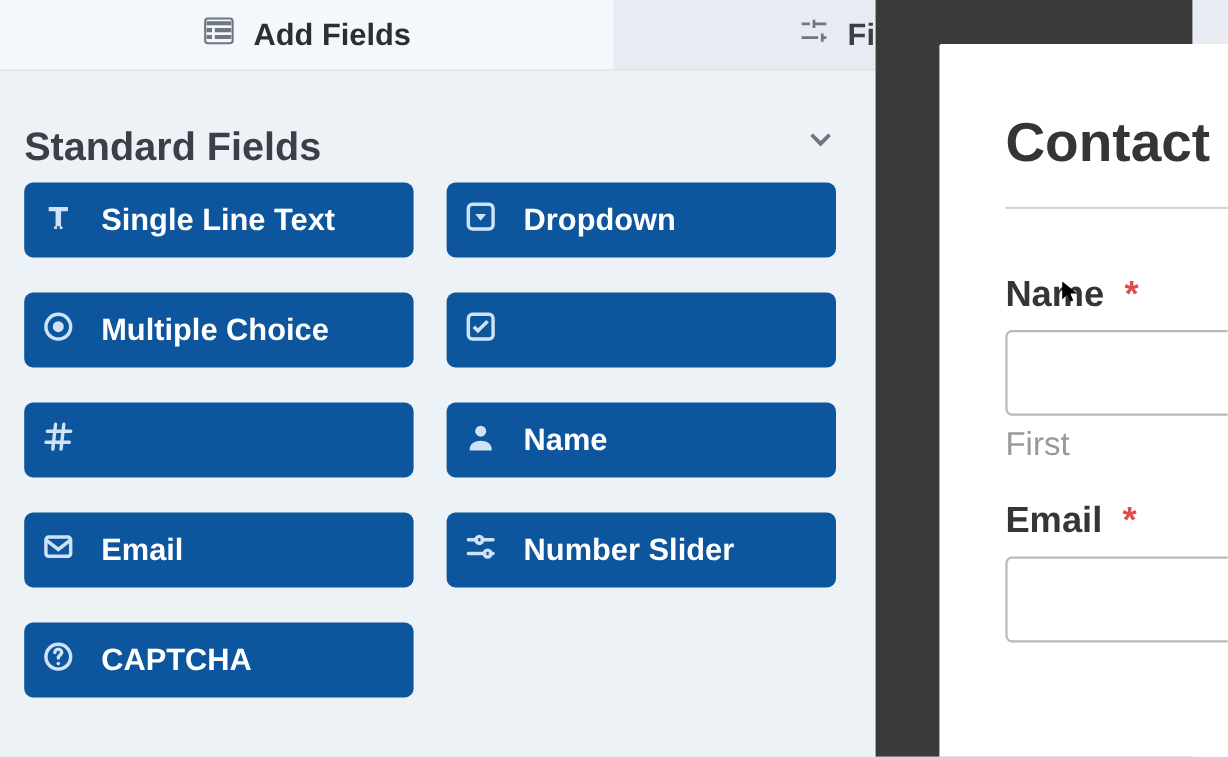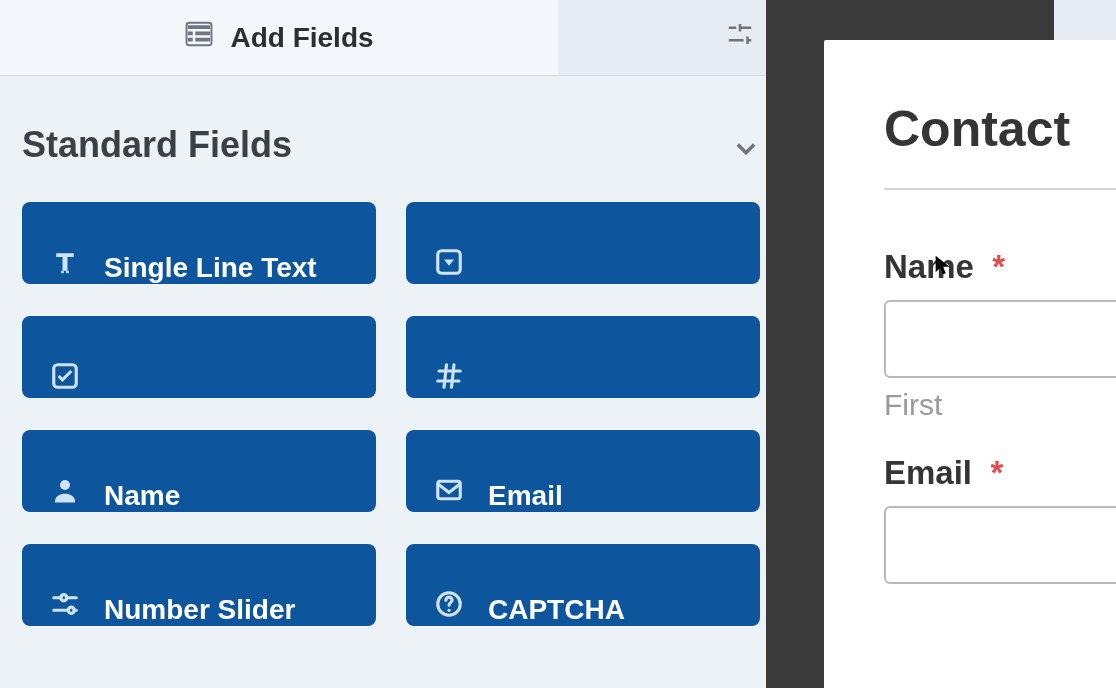--- a/index.html
+++ b/index.html
@@ -6,21 +6,21 @@
   body {
     width: 1116px;
     height: 688px;
     overflow: hidden;
     font-family: -apple-system, BlinkMacSystemFont, "Segoe UI", Helvetica, Arial, sans-serif;
     background: #edf2f7;
     position: relative;
   }
   .tabs {
     display: flex;
-    height: 76px;
+    height: 64px;
     border-bottom: 1px solid #d7dde4;
     background: #e6ecf2;
   }
   .tab {
     flex: 1;
     display: flex;
     align-items: center;
     justify-content: center;
     gap: 16px;
     font-size: 28px;
@@ -34,58 +34,58 @@
   }
   .tab svg { width: 30px; height: 30px; fill: #6e7681; }
   .tab.active svg { fill: #6e7681; }
 
   .sidebar {
     width: 782px;
     padding: 24px 22px 0 22px;
   }
   .section-head {
     display: flex;
-    align-items: flex-end;
+    align-items: flex-start;
     justify-content: space-between;
-    margin: 24px 0 36px 0;
+    margin: 24px 0 12px 0;
   }
   .section-title {
     font-size: 36px;
     font-weight: 700;
     color: #3b3f47;
     letter-spacing: 0;
   }
   .chevron {
     width: 28px; height: 28px; stroke: #6e7681; stroke-width: 3; fill: none;
   }
   .field-grid {
     display: grid;
     grid-template-columns: 1fr 1fr;
     gap: 32px 30px;
   }
   .field-btn {
     background: #0d559c;
     color: #ffffff;
     border: none;
     border-radius: 8px;
-    height: 82px;
-    display: flex;
-    align-items: flex-end;
-    padding: 0 28px;
+    height: 68px;
+    display: flex;
+    align-items: center;
+    padding: 0 16px;
     gap: 24px;
     font-size: 28px;
     font-weight: 600;
     cursor: pointer;
     text-align: left;
   }
   .field-btn svg { width: 30px; height: 30px; fill: #cfe3f6; flex: 0 0 30px; }
 
   .canvas {
     position: absolute;
-    left: 766px;
+    left: 796px;
     top: 0;
     width: 288px;
     height: 688px;
     background: #3a3a3a;
     padding: 0;
   }
   .form-card {
     position: absolute;
     left: 58px;
     top: 40px;
@@ -178,22 +178,30 @@
           </svg></span>
       <span>Single Line Text</span>
     </button>
 
 
     <button class="field-btn">
       <span><svg viewBox="0 0 24 24">
             <rect x="3" y="3" width="18" height="18" rx="3" fill="none" stroke="#cfe3f6" stroke-width="2.5"></rect>
             <path d="M8 10l4 5 4-5z"></path>
           </svg></span>
-    </button>
-
+      <span>Dropdown</span>
+    </button>
+
+    <button class="field-btn">
+      <span><svg viewBox="0 0 24 24">
+            <circle cx="12" cy="12" r="9" fill="none" stroke="#cfe3f6" stroke-width="2.5"></circle>
+            <circle cx="12" cy="12" r="4"></circle>
+          </svg></span>
+      <span>Multiple Choice</span>
+    </button>
 
     <button class="field-btn">
       <span><svg viewBox="0 0 24 24">
             <rect x="3" y="3" width="18" height="18" rx="3" fill="none" stroke="#cfe3f6" stroke-width="2.5"></rect>
             <path d="M7 12l3 3 7-7" fill="none" stroke="#cfe3f6" stroke-width="2.5"></path>
           </svg></span>
     </button>
 
     <button class="field-btn">
       <span><svg viewBox="0 0 24 24">

